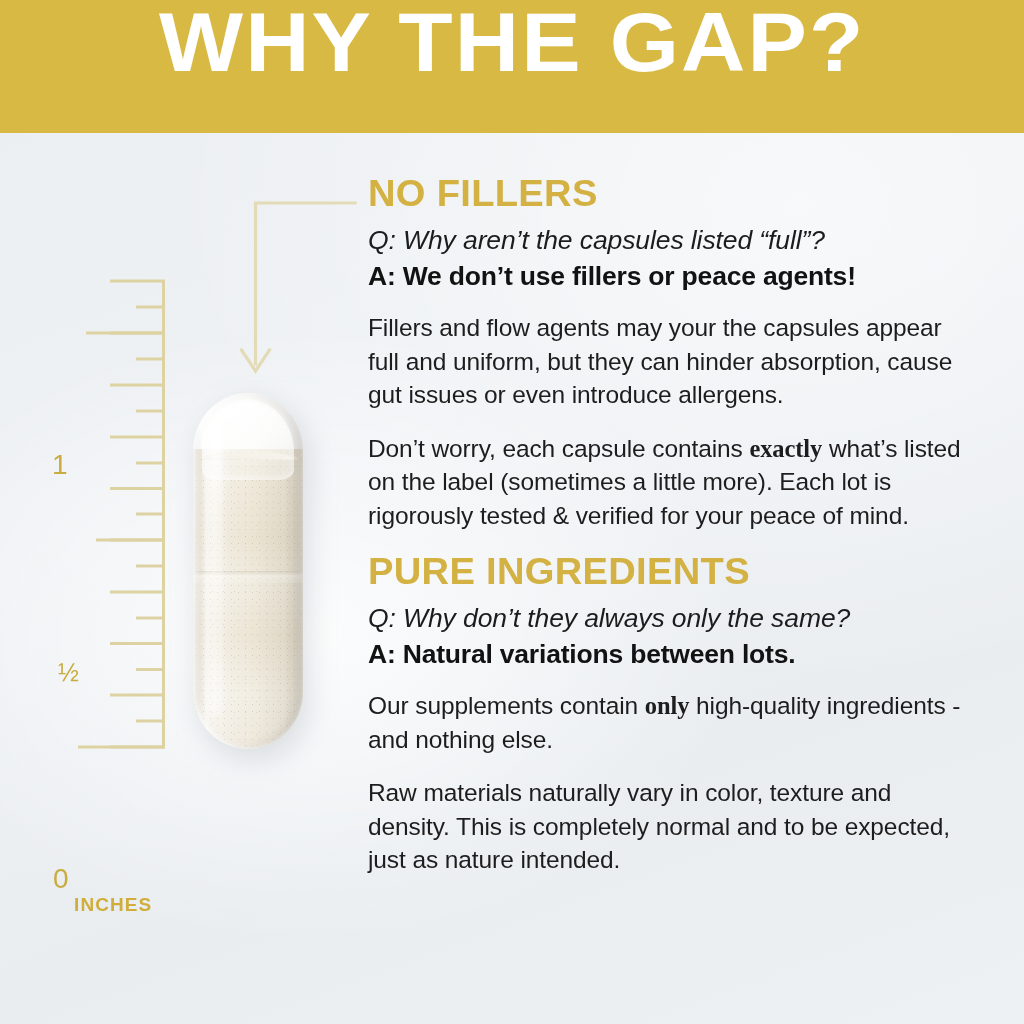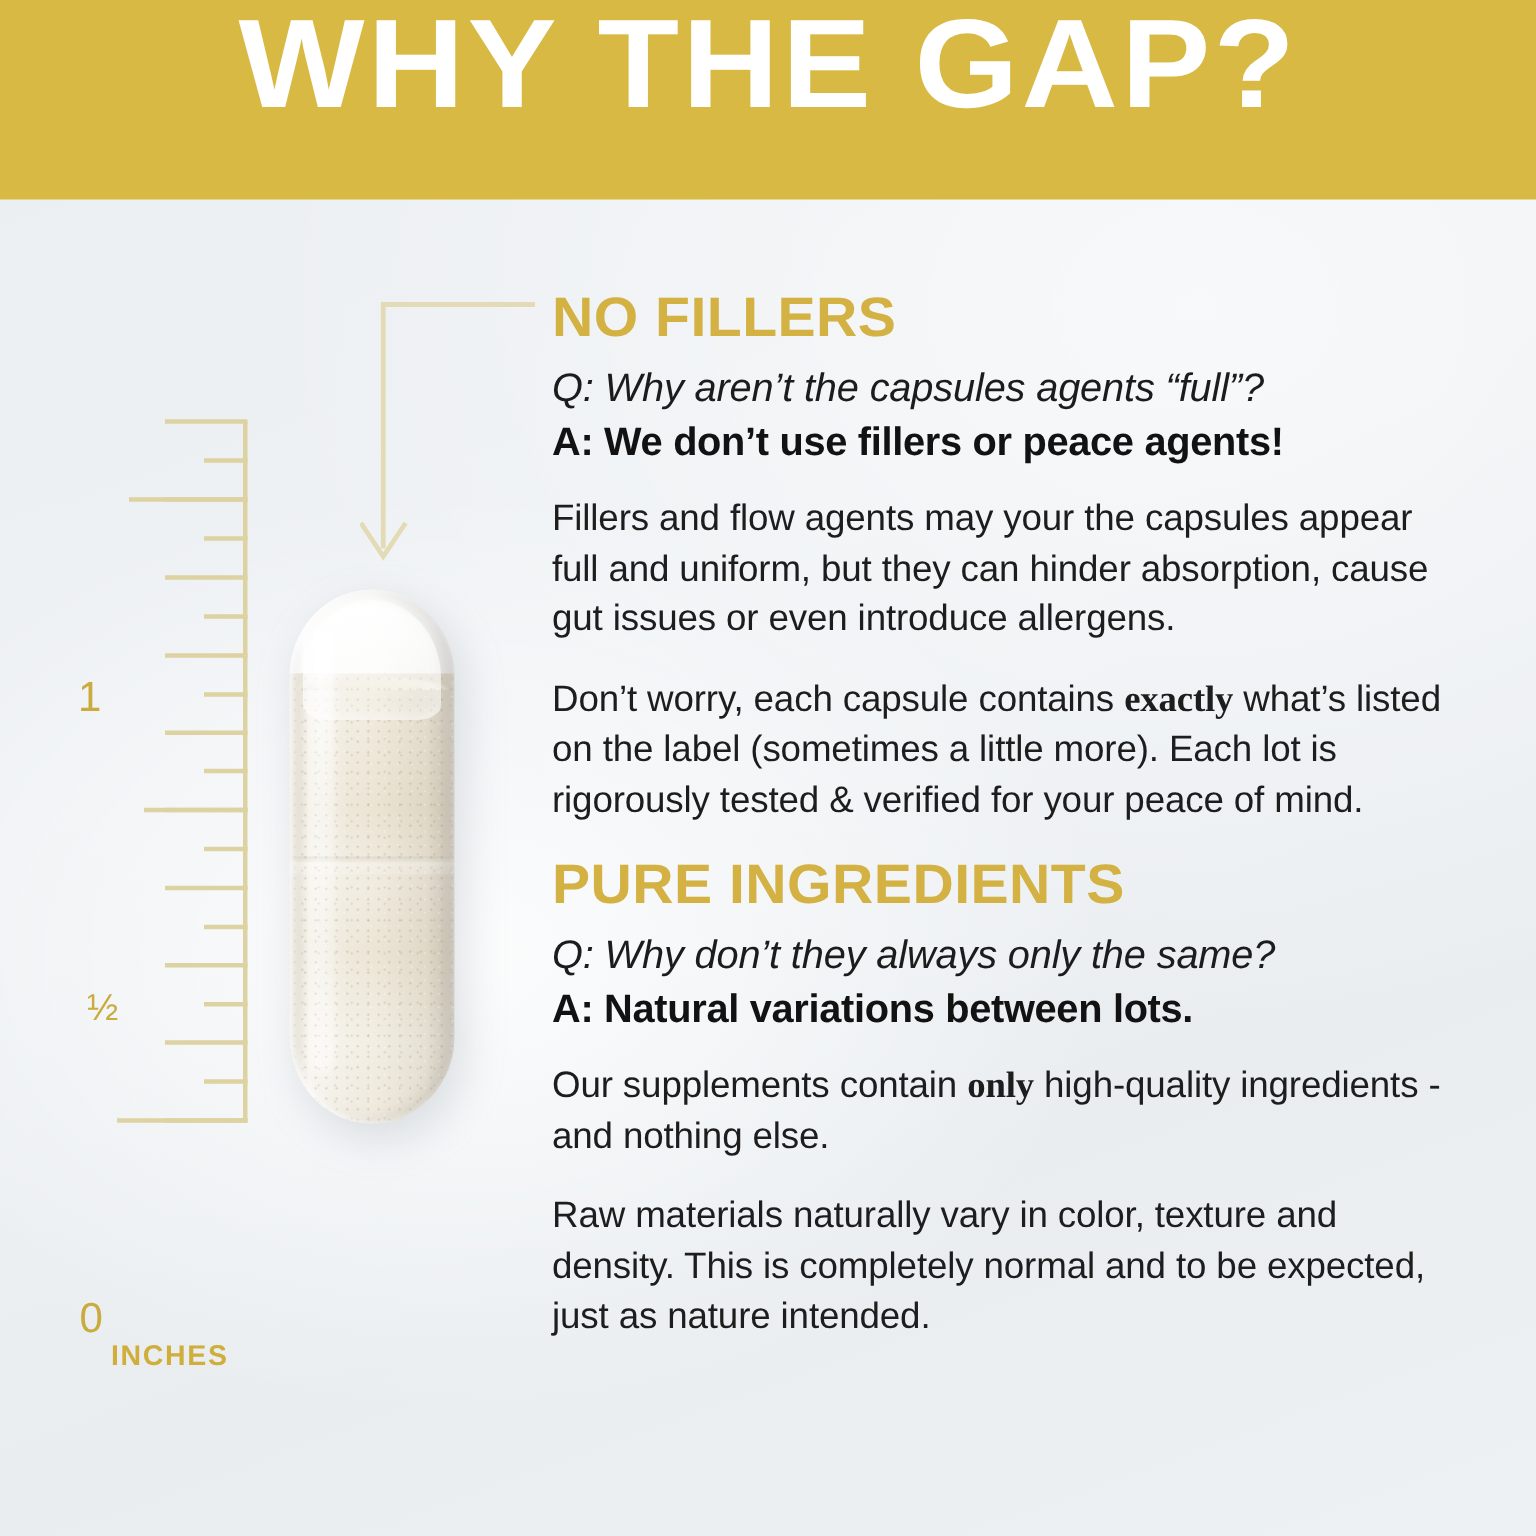--- a/index.html
+++ b/index.html
@@ -190,21 +190,21 @@
   #arrow {
     position: absolute;
     left: 240px; top: 190px;
     width: 130px; height: 195px;
   }
 
   
   #content {
     position: absolute;
     left: 368px;
-    top: 192px;
+    top: 174px;
     width: 608px;
   }
   .section-heading {
     font-family: "Liberation Sans Narrow", "Liberation Sans", sans-serif;
     font-weight: bold;
     font-size: 37px;
     line-height: 40px;
     letter-spacing: 0.3px;
     color: #d3b142;
     margin: 0 0 10px 0;
@@ -303,21 +303,21 @@
       <div id="capsule-seam"></div>
       <div id="capsule-dome"></div>
       <div id="capsule-gloss"></div>
     </div>
     <div id="capsule-rim"></div>
   </div>
 
   <div id="content">
 
     <h2 class="section-heading">NO FILLERS</h2>
-    <p class="qa-q">Q: Why aren’t the capsules agents “full”?</p>
+    <p class="qa-q">Q: Why aren’t the capsules listed “full”?</p>
     <p class="qa-a">A: We don’t use fillers or peace agents!</p>
     <p class="body-text">Fillers and flow agents may your the capsules appear full and uniform, but they can hinder absorption, cause gut issues or even introduce allergens.</p>
     <p class="body-text">Don’t worry, each capsule contains <b>exactly</b> what’s listed on the label (sometimes a little more). Each lot is rigorously tested &amp; verified for your peace of mind.</p>
 
     <h2 class="section-heading" id="heading-pure">PURE INGREDIENTS</h2>
     <p class="qa-q">Q: Why don’t they always only the same?</p>
     <p class="qa-a">A: Natural variations between lots.</p>
     <p class="body-text">Our supplements contain <b>only</b> high-quality ingredients - and nothing else.</p>
     <p class="body-text">Raw materials naturally vary in color, texture and density. This is completely normal and to be expected, just as nature intended.</p>
   </div>

